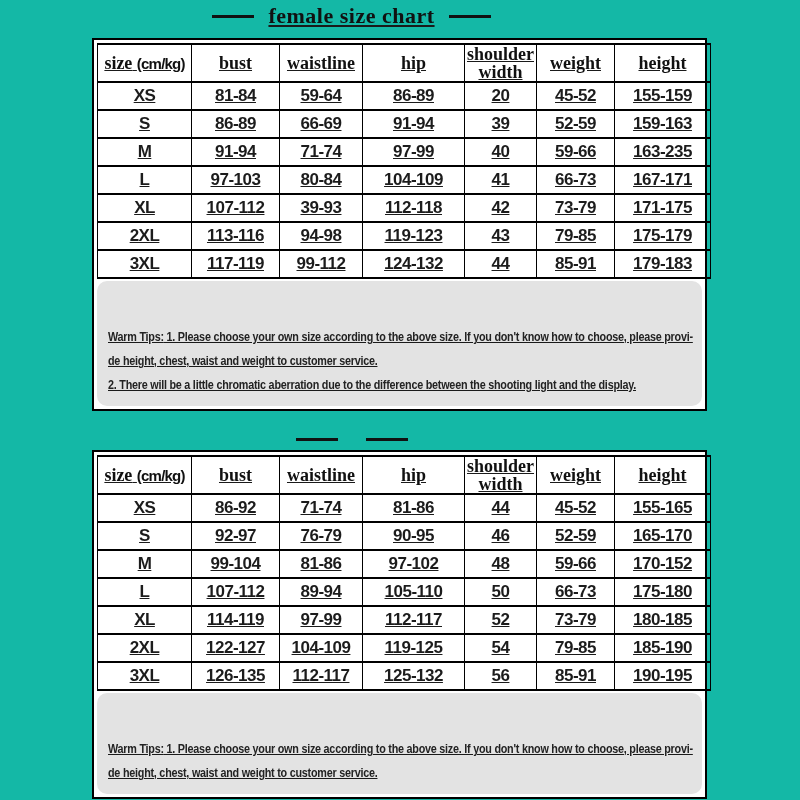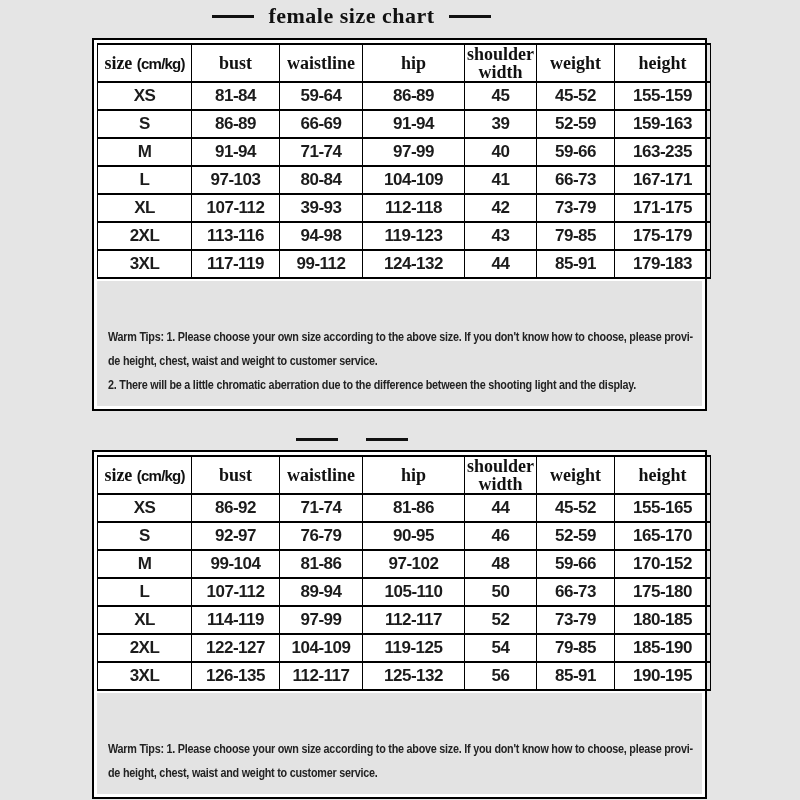--- a/index.html
+++ b/index.html
@@ -1,23 +1,24 @@
 <!DOCTYPE html>
 <html style="--tips_bg: #e3e3e3; --border: #000000; --text: #1a1a1a;"><head>
 <meta charset="utf-8">
 <style>
   html, body { margin: 0; padding: 0; background: #ffffff; }
   .page {
     width: 800px; height: 800px;
-    background: #e5e5e5;
+    background: #14b8a6;
     font-family: "Liberation Sans", sans-serif;
     color: #1a1a1a;
     padding-top: 3px;
     box-sizing: border-box;
     overflow: hidden;
+    text-decoration: underline;
   }
   .content { margin-left: 92px; width: 615px; }
 
   
   .chart-title {
     display: flex; align-items: center; justify-content: center;
     position: relative; left: -48px;
     margin: 0 0 9px 0;
     font-family: "Liberation Serif", serif;
     font-weight: bold; font-size: 22px; color: #111;
@@ -65,20 +66,21 @@
     font-size: 17px; font-weight: bold; letter-spacing: -0.5px;
     color: #1c1c1c;
   }
 
   
   .tips {
     margin-top: 2px;
     background: var(--tips_bg, #e3e3e3);
     padding: 44px 12px 9px 11px;
     overflow: hidden;
+    border-radius: 10px;
   }
   .tips p {
     margin: 0;
     font-size: 13.5px; font-weight: bold; color: #232323;
     letter-spacing: -0.3px;
     line-height: 24px;
     white-space: nowrap;
     transform: scaleX(0.8); transform-origin: 0 50%;
   }
   .male-section { margin-top: 27px; }
@@ -116,21 +118,21 @@
               <th>weight</th>
               <th>height</th>
             </tr>
           </thead>
           <tbody>
               <tr>
                 <td>XS</td>
                 <td>81-84</td>
                 <td>59-64</td>
                 <td>86-89</td>
-                <td>45</td>
+                <td>20</td>
                 <td>45-52</td>
                 <td>155-159</td>
               </tr>
               <tr>
                 <td>S</td>
                 <td>86-89</td>
                 <td>66-69</td>
                 <td>91-94</td>
                 <td>39</td>
                 <td>52-59</td>

